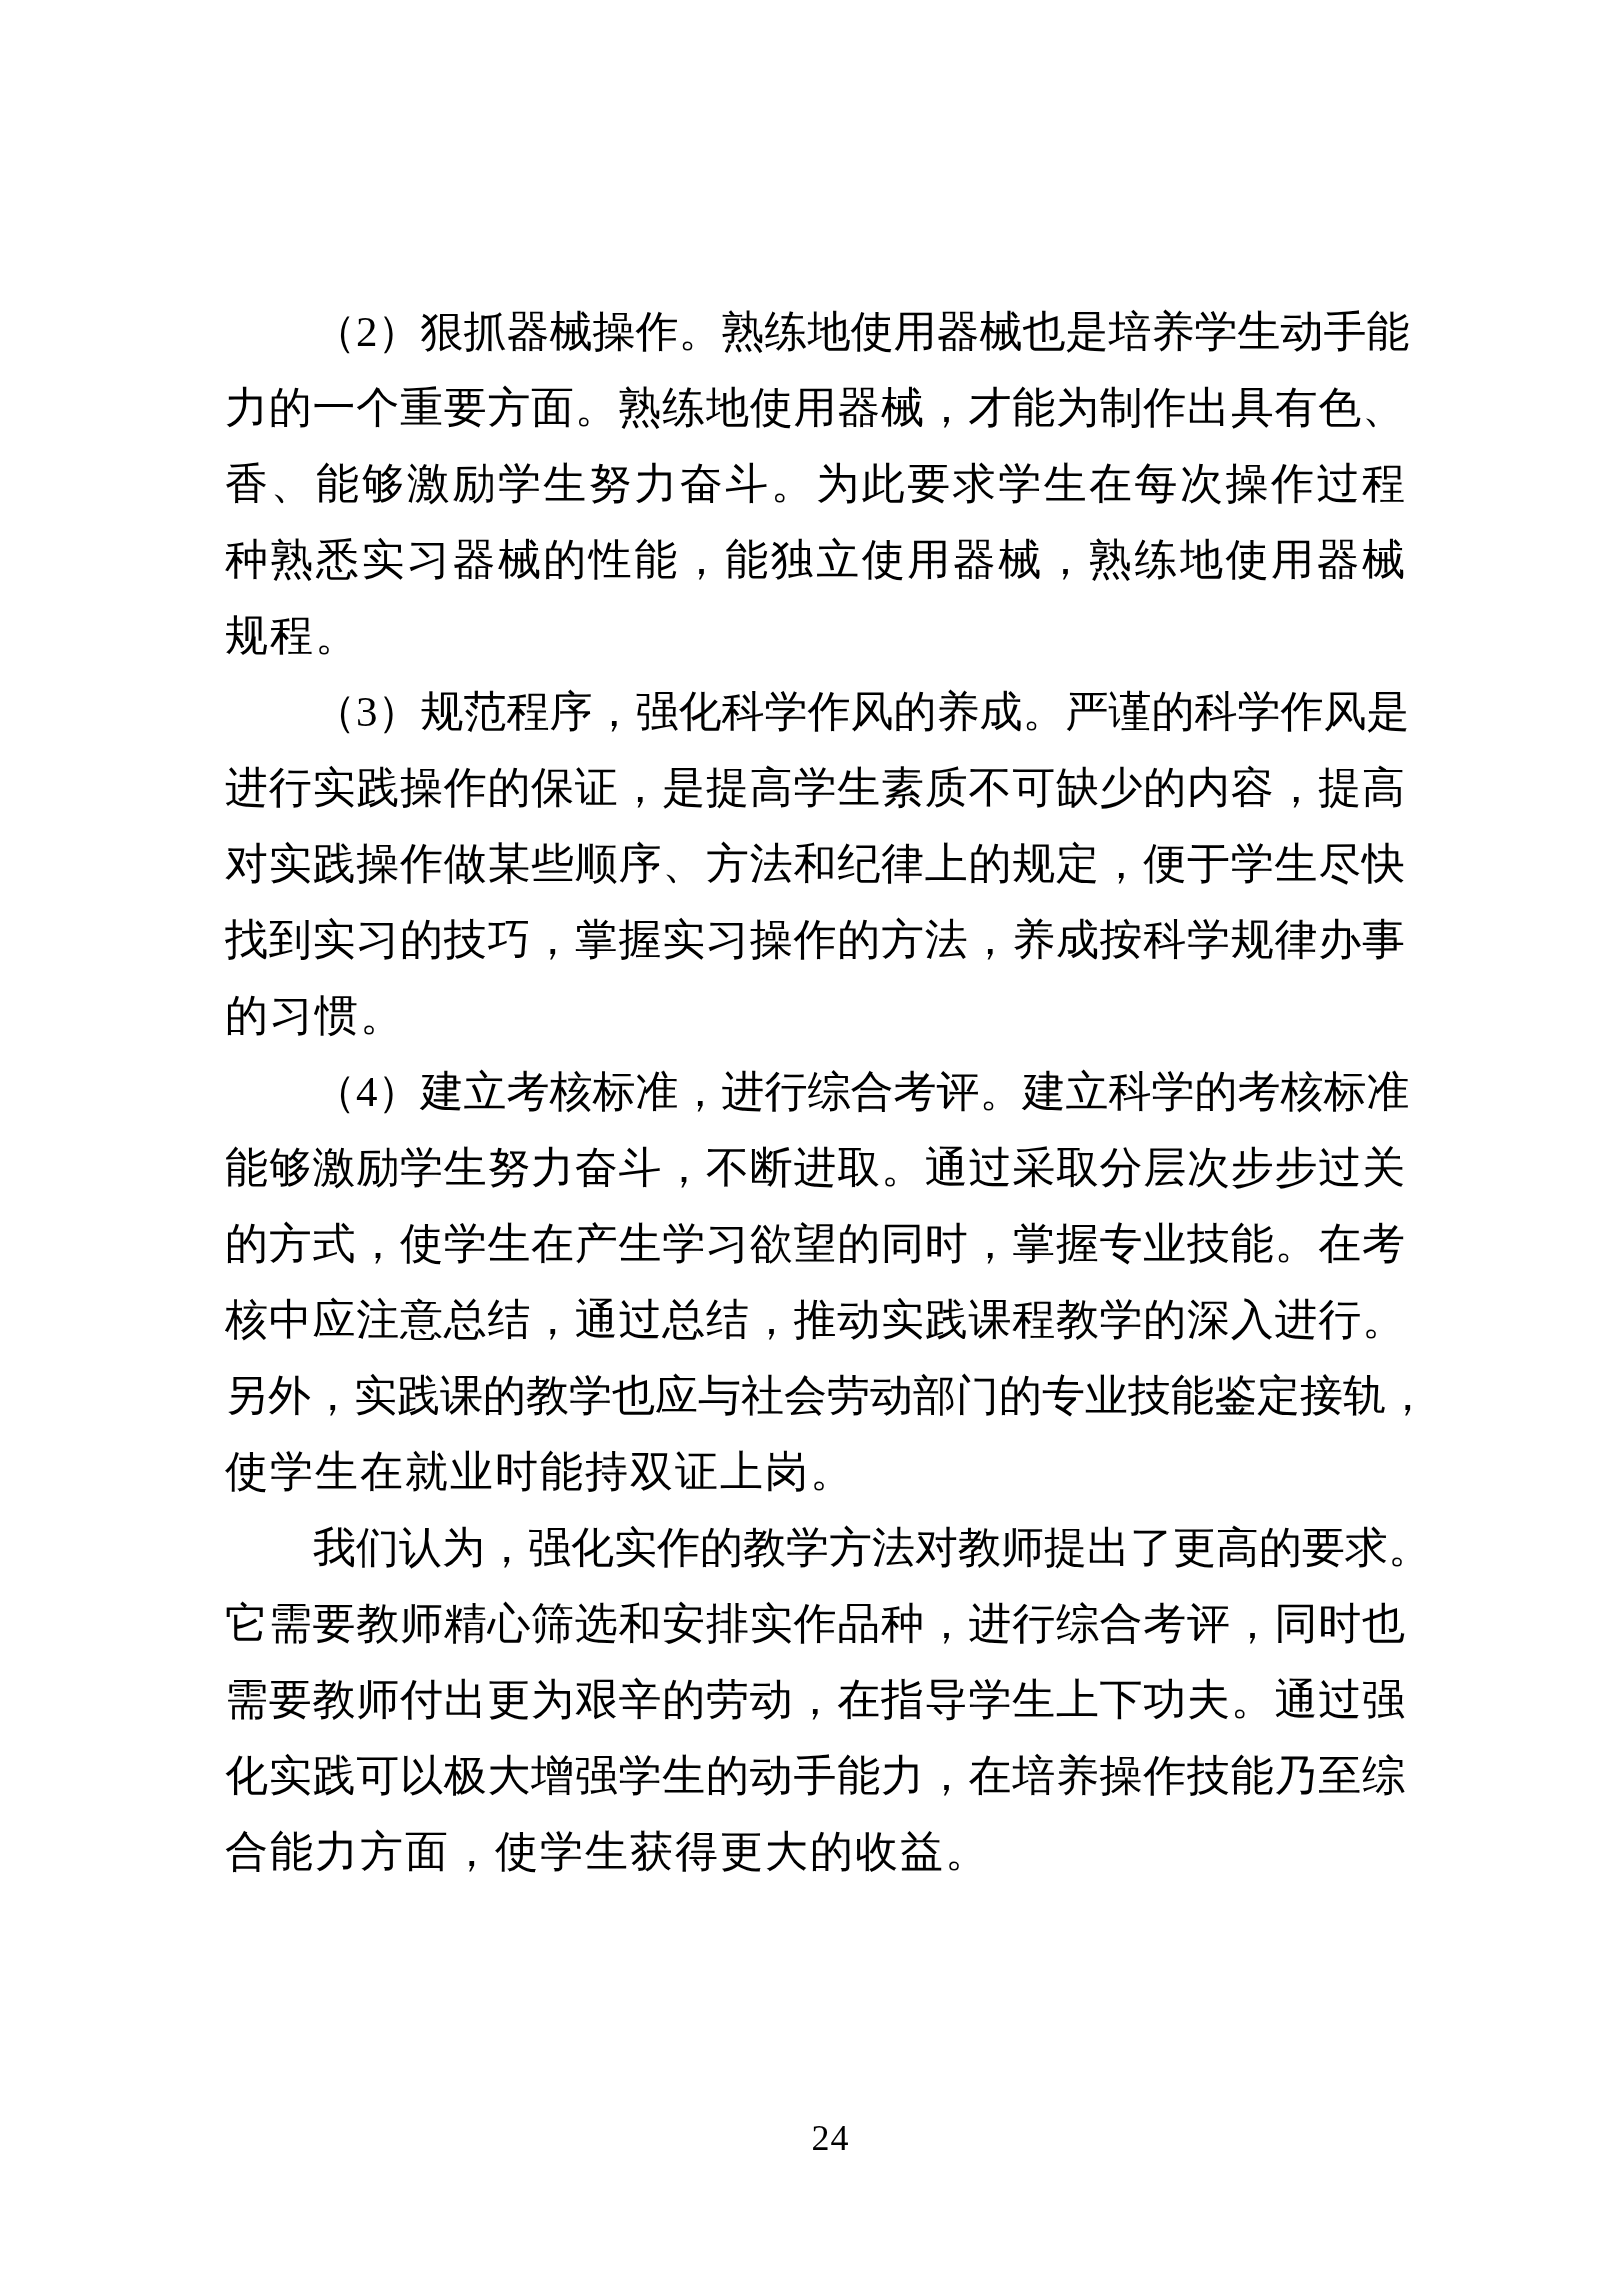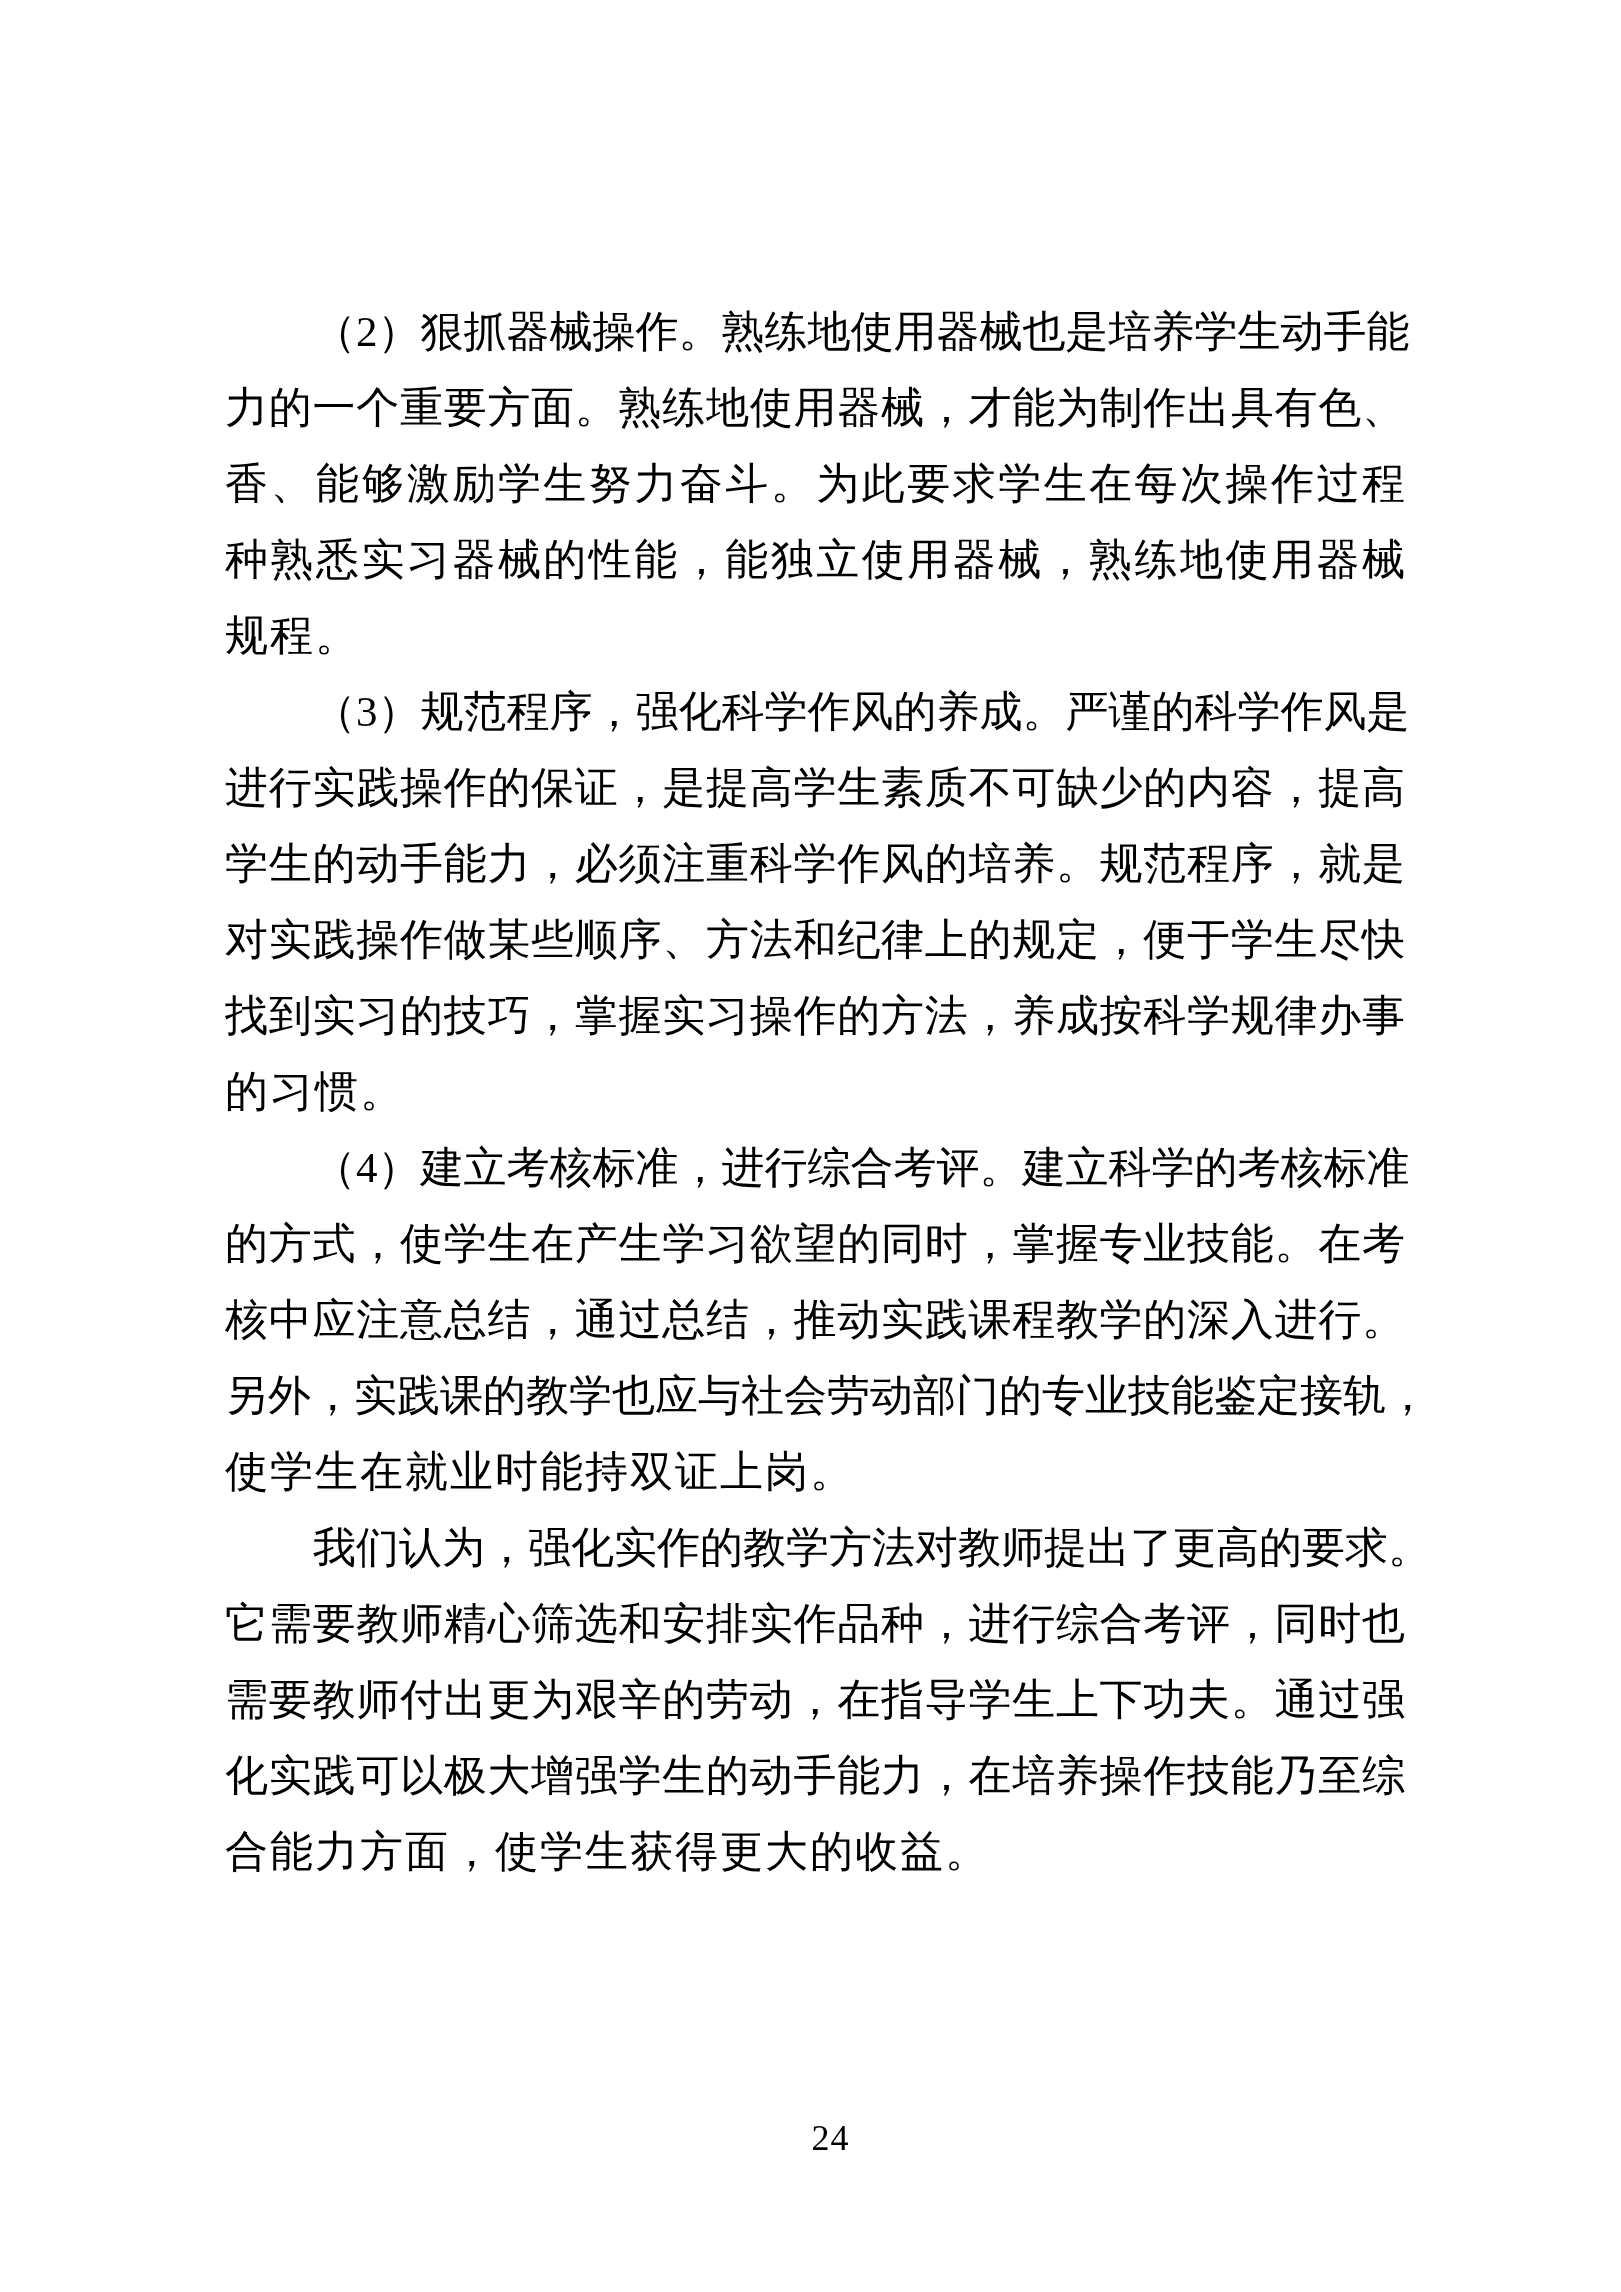--- a/index.html
+++ b/index.html
@@ -63,27 +63,27 @@
       <div class="paragraph">
         <div class="line first">（2）狠抓器械操作。熟练地使用器械也是培养学生动手能</div>
         <div class="line">力的一个重要方面。熟练地使用器械，才能为制作出具有色、</div>
         <div class="line">香、能够激励学生努力奋斗。为此要求学生在每次操作过程</div>
         <div class="line">种熟悉实习器械的性能，能独立使用器械，熟练地使用器械</div>
         <div class="line last">规程。</div>
       </div>
       <div class="paragraph">
         <div class="line first">（3）规范程序，强化科学作风的养成。严谨的科学作风是</div>
         <div class="line">进行实践操作的保证，是提高学生素质不可缺少的内容，提高</div>
-        <div class="line">学生的动手能力，必须注重科学作风的培养。规范程序，就是</div>
         <div class="line">对实践操作做某些顺序、方法和纪律上的规定，便于学生尽快</div>
         <div class="line">找到实习的技巧，掌握实习操作的方法，养成按科学规律办事</div>
         <div class="line last">的习惯。</div>
       </div>
       <div class="paragraph">
         <div class="line first">（4）建立考核标准，进行综合考评。建立科学的考核标准</div>
+        <div class="line">能够激励学生努力奋斗，不断进取。通过采取分层次步步过关</div>
         <div class="line">的方式，使学生在产生学习欲望的同时，掌握专业技能。在考</div>
         <div class="line">核中应注意总结，通过总结，推动实践课程教学的深入进行。</div>
         <div class="line">另外，实践课的教学也应与社会劳动部门的专业技能鉴定接轨，</div>
         <div class="line last">使学生在就业时能持双证上岗。</div>
       </div>
       <div class="paragraph">
         <div class="line first">我们认为，强化实作的教学方法对教师提出了更高的要求。</div>
         <div class="line">它需要教师精心筛选和安排实作品种，进行综合考评，同时也</div>
         <div class="line">需要教师付出更为艰辛的劳动，在指导学生上下功夫。通过强</div>
         <div class="line">化实践可以极大增强学生的动手能力，在培养操作技能乃至综</div>

